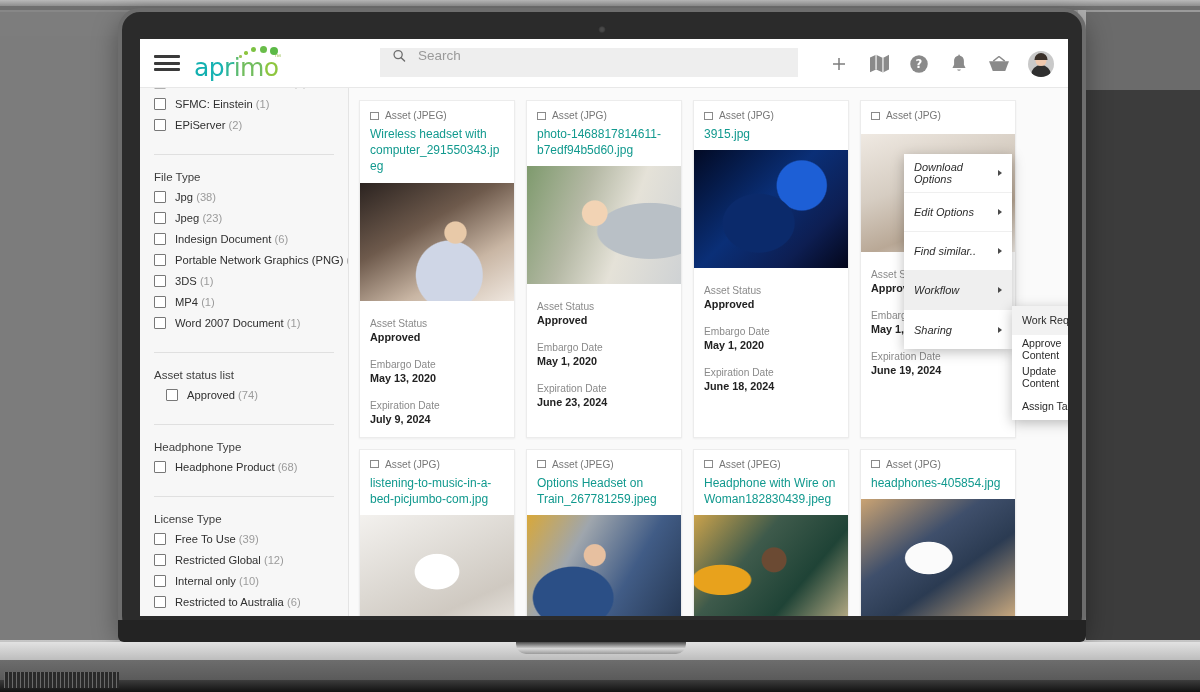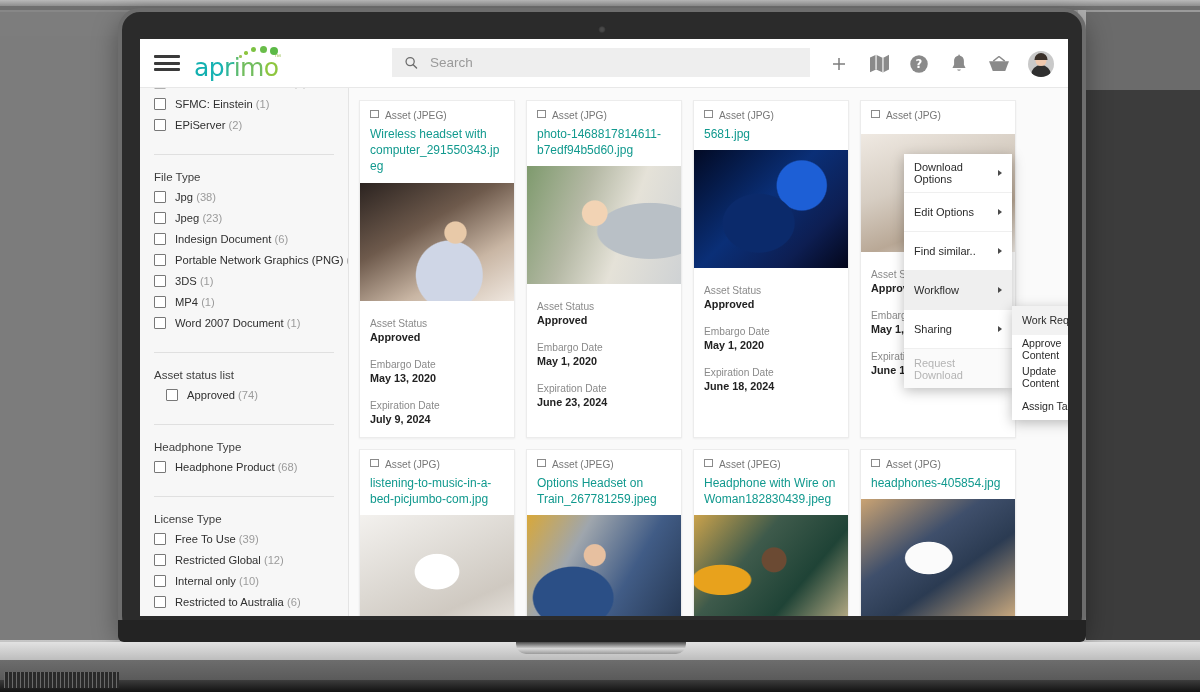--- a/index.html
+++ b/index.html
@@ -60,22 +60,22 @@
                display:flex; flex-direction:column; justify-content:space-between; padding:2px 0; }
   .hamburger span { display:block; height:3px; background:#3a3a3a; border-radius:1px; }
   .logo { display:flex; align-items:flex-end; position:relative; width:86px; height:34px; }
   .logo-text { font-size:25px; letter-spacing:-.6px; line-height:1; font-weight:400;
                font-family:"DejaVu Sans", sans-serif; }
   .lg-a { color:#12b0b0; } .lg-p { color:#18b3b3; } .lg-r { color:#2fb69a; }
   .lg-i { color:#5cbb72; } .lg-m { color:#72bd5e; } .lg-o { color:#8ec63f; }
   .logo-tm { position:absolute; right:-1px; top:7px; font-size:7px; color:#9ec45a; }
   .logo-dots { position:absolute; left:45px; top:0px; width:42px; height:14px; }
   .dot { position:absolute; border-radius:50%; }
-  .searchwrap { position:absolute; left:252px; top:9px; width:418px; height:29px;
-                background:#eeeeee; display:flex; align-items:center; padding:0 12px; }
+  .searchwrap { position:absolute; left:240px; top:9px; width:418px; height:29px;
+                background:#eeeeee; display:flex; align-items:flex-start; padding:0 12px; }
   .search-input { border:0; outline:0; background:transparent; font-size:13.5px; color:#555;
                   width:100%; margin-left:12px; font-family:"Liberation Sans", sans-serif; }
   .search-input::placeholder { color:#9a9a9a; }
   .top-icons { position:absolute; right:14px; top:0; height:49px; display:flex; align-items:center; gap:18px; }
   .ticon { width:22px; height:22px; display:flex; align-items:center; justify-content:center;
            color:#8a8a8a; cursor:pointer; }
   .avatar { width:26px; height:26px; border-radius:50%; background:#c9c9c9; overflow:hidden;
             position:relative; }
   .av-head { position:absolute; left:50%; top:4px; transform:translateX(-50%); width:11px; height:11px;
              border-radius:50%; background:#f0c9ae; }
@@ -100,21 +100,21 @@
   .facet-count { color:#9b9b9b; }
   .divider { height:1px; background:#e0e0e0; margin:10px 0 2px; }
   .clipped-top { margin-top:-7px; }
 
   
   .grid-area { flex:1; background:#fafafa; padding:12px 0 0 10px; position:relative; overflow:hidden; }
   .grid { display:flex; flex-wrap:wrap; gap:11px; }
   .card { width:156px; background:#ffffff; border:1px solid #ececec;
           box-shadow:0 1px 2px rgba(0,0,0,.05); }
   .card-head { padding:9px 10px 8px; }
-  .card-type { display:flex; font-size:10.2px; color:#777; margin-bottom:5px; }
+  .card-type { display:flex; align-items:center; font-size:10.2px; color:#777; margin-bottom:5px; }
   .doc-icon { width:9px; height:8px; border:1.3px solid #8a8a8a; margin-right:6px; flex:0 0 auto; }
   .card-title { font-size:12px; color:#11998e; line-height:1.35; word-break:break-word; cursor:pointer; }
   .card-thumb { height:118px; width:100%; overflow:hidden; position:relative; }
   .card-meta { padding:9px 10px 12px; }
   .meta-label { font-size:10.2px; color:#8a8a8a; margin-top:16px; }
   .meta-label:first-child { margin-top:8px; }
   .meta-value { font-size:10.8px; color:#222; font-weight:bold; margin-top:2px; }
 
   
   .t1 { background:
@@ -146,21 +146,21 @@
       linear-gradient(130deg,#caa24c 0%,#3e5a4b 35%,#1f4336 65%,#cbb98f 100%); }
   .t8 { background:
       radial-gradient(ellipse at 44% 50%, #fbfbfb 0 19%, transparent 20%),
       linear-gradient(145deg,#caa373 0%,#3f4f6b 38%,#2b3b52 62%,#c8a87e 100%); }
 
   
   .ctx { position:absolute; left:555px; top:66px; width:108px; background:#ffffff;
          box-shadow:0 3px 12px rgba(0,0,0,.26); z-index:40; }
   .ctx-item { display:flex; align-items:center; justify-content:space-between;
               height:39px; padding:0 10px; font-size:11px; color:#2b2b2b; cursor:pointer;
-              border-bottom:1px solid #efefef; }
+              border-bottom:1px solid #efefef;font-style:italic; }
   .ctx-item:last-child { border-bottom:0; }
   .ctx-item.active { background:#efefef; }
   .ctx-item.disabled { color:#b4b4b4; cursor:default; background:#fafafa; }
   .caret { width:0;height:0;border-left:4px solid #4a4a4a;border-top:3.5px solid transparent;
            border-bottom:3.5px solid transparent; }
   .submenu { position:absolute; left:108px; top:152px; width:88px; background:#ffffff;
              box-shadow:0 3px 12px rgba(0,0,0,.26); }
   .sub-item { height:28.5px; display:flex; align-items:center; padding:0 10px;
               font-size:10.6px; color:#2b2b2b; cursor:pointer; }
   .sub-item.active { background:#f2f2f2; }
@@ -383,21 +383,21 @@
                     <div class="meta-label">Expiration Date</div>
                     <div class="meta-value">June 23, 2024</div>
                   </div>
                 </div>
                 <div class="card">
                   <div class="card-head">
                     <div class="card-type">
                       <span class="doc-icon"></span>
                       <span>Asset (JPG)</span>
                     </div>
-                    <div class="card-title">5681.jpg</div>
+                    <div class="card-title">3915.jpg</div>
                   </div>
                   <div class="card-thumb t3"></div>
                   <div class="card-meta">
                     <div class="meta-label">Asset Status</div>
                     <div class="meta-value">Approved</div>
                     <div class="meta-label">Embargo Date</div>
                     <div class="meta-value">May 1, 2020</div>
                     <div class="meta-label">Expiration Date</div>
                     <div class="meta-value">June 18, 2024</div>
                   </div>
@@ -487,23 +487,20 @@
                     <span>Find similar..</span>
                     <span class="caret"></span>
                   </div>
                   <div class="ctx-item active">
                     <span>Workflow</span>
                     <span class="caret"></span>
                   </div>
                   <div class="ctx-item">
                     <span>Sharing</span>
                     <span class="caret"></span>
-                  </div>
-                  <div class="ctx-item disabled">
-                    <span>Request Download</span>
                   </div>
                 </div>
               <div class="submenu">
                 <div id="sub-items">
                     <div class="sub-item active">
                       <span>Work Request</span>
                     </div>
                     <div class="sub-item">
                       <span>Approve Content</span>
                     </div>

